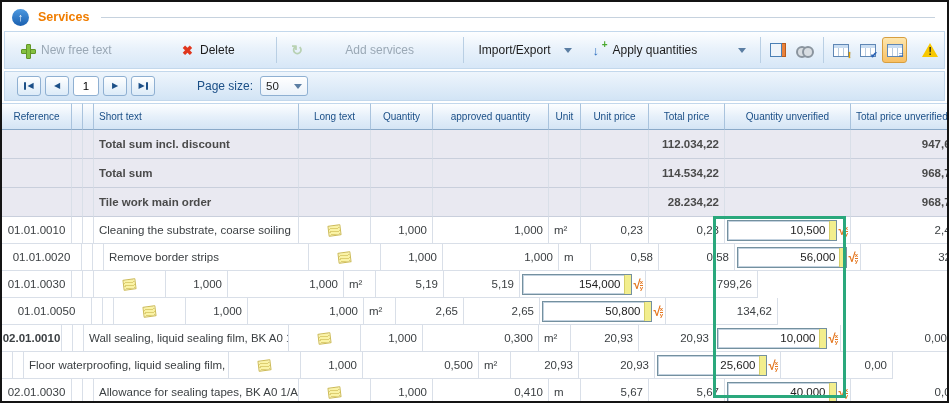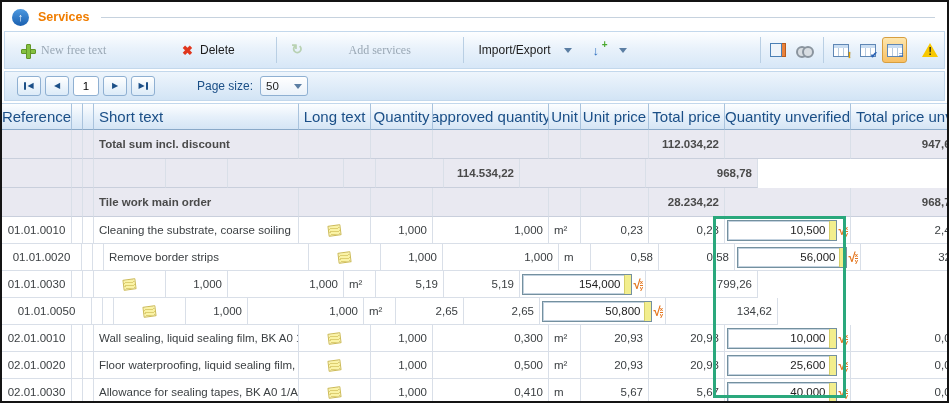--- a/index.html
+++ b/index.html
@@ -13,21 +13,21 @@
   .up-circle{width:17px;height:17px;border-radius:50%;
     background:linear-gradient(#4e9ae0,#1a5fb0);display:flex;align-items:center;justify-content:center;
     color:#fff;font-size:11px;font-weight:bold;line-height:1;flex:0 0 auto;cursor:pointer;}
   .page-title{color:#f07d00;font-weight:bold;font-size:12.5px;margin-left:9px;white-space:nowrap;}
   .title-rule{flex:1;height:1px;background:#c6d2de;margin:0 4px 0 12px;}
   
   .toolbar{height:38px;margin:1px 2px 0 2px;border:1px solid #c3d8ec;
     background:linear-gradient(#fdfeff,#e9f2fb 45%,#d7e7f7);display:flex;align-items:center;padding:0 6px;}
   .tb-btn{display:flex;align-items:center;gap:7px;height:28px;padding:0 10px;font-size:12px;color:#1c1c1c;
     border-radius:3px;cursor:pointer;white-space:nowrap;}
-  .tb-btn.disabled{color:#9aa8b5;cursor:default;font-family:Liberation Serif, serif;}
+  .tb-btn.disabled{color:#9aa8b5;cursor:default;}
   .tb-sep{width:1px;height:26px;background:#b9cfe4;margin:0 4px;flex:0 0 auto;}
   .plus-ic{position:relative;width:13px;height:13px;flex:0 0 auto;}
   .plus-ic::before{content:"";position:absolute;left:0;top:5px;width:13px;height:3px;background:#84c141;border:1px solid #629627;border-radius:1px;}
   .plus-ic::after{content:"";position:absolute;left:5px;top:0;width:3px;height:13px;background:#84c141;border:1px solid #629627;border-radius:1px;}
   .x-ic{color:#e0361d;font-size:13px;font-weight:bold;line-height:1;}
   .refresh-ic{color:#a9c79b;font-size:14px;font-weight:bold;line-height:1;opacity:.75;}
   .dd{width:0;height:0;border-left:4px solid transparent;border-right:4px solid transparent;border-top:5px solid #5b7ea3;margin-left:6px;}
   .apq-ic{position:relative;width:14px;height:15px;flex:0 0 auto;}
   .apq-ic .arr{position:absolute;left:1px;top:1px;color:#2d6fc0;font-weight:bold;font-size:13px;line-height:1;}
   .apq-ic .pl{position:absolute;right:-2px;top:-3px;color:#49a82e;font-weight:bold;font-size:10px;line-height:1;}
@@ -60,21 +60,21 @@
   .nav-btn .bar{width:2px;height:8px;background:#1b4f87;border-radius:1px;}
   .page-input{width:26px;height:20px;border:1px solid #8fb0d2;border-radius:3px;background:#fff;
     text-align:center;font-size:11.5px;font-family:"Liberation Sans",sans-serif;padding:0;}
   .ps-label{color:#1b4f87;margin-left:42px;margin-right:7px;}
   .ps-select{width:48px;height:20px;border:1px solid #8fb0d2;border-radius:3px;background:linear-gradient(#ffffff,#eaf2fa);
     display:flex;align-items:center;justify-content:space-between;padding:0 5px;cursor:pointer;font-size:11.5px;color:#222;}
   
   .grid{margin:2px 0 0 0;position:relative;}
   .g-row{display:flex;width:949px;}
   .g-head .g-cell{height:27px;background:linear-gradient(#fdfeff,#e6f0fa 50%,#d5e5f5);
-    color:#1b4f87;font-size:15px;border-right:1px solid #a9c3dd;border-top:1px solid #c3d8ec;border-bottom:1px solid #8aa9c8;
+    color:#1b4f87;font-size:10px;border-right:1px solid #a9c3dd;border-top:1px solid #c3d8ec;border-bottom:1px solid #8aa9c8;
     display:flex;align-items:center;padding:0 5px;white-space:nowrap;overflow:hidden;cursor:pointer;}
   .g-cell{flex:0 0 auto;}
   .body-row .g-cell{height:27px;background:#fff;border-right:1px solid #d9dfe8;border-bottom:1px solid #d9dfe8;
     font-size:11.5px;color:#3c4043;display:flex;align-items:center;padding:0 5px;white-space:nowrap;overflow:hidden;}
   .body-row.summary .g-cell{height:29px;background:#e9e9f1;border-bottom:1px solid #c9cfdc;color:#4a4a4a;font-weight:bold;}
   .al-left{justify-content:flex-start;} .al-center{justify-content:center;} .al-right{justify-content:flex-end;}
   .qty-red{color:#d9342b;}
   .muted{color:#82878f;}
   .note-ic{width:13px;height:11px;display:inline-block;border:1px solid #cdbb55;border-radius:1px;
     background:repeating-linear-gradient(180deg,#faf3a6 0 2px,#ddce70 2px 3px);transform:rotate(-7deg);cursor:pointer;}
@@ -118,20 +118,21 @@
     <div class="tb-sep"></div>
     <div class="tb-btn">
       <span>Import/Export</span>
       <span class="dd"></span>
     </div>
     <div class="tb-btn" style="width:182px;">
       <span class="apq-ic">
           <span class="arr">↓</span>
           <span class="pl">+</span>
         </span>
+      <span style="flex:1;">Apply quantities</span>
       <span class="dd"></span>
     </div>
     <div class="tb-sep"></div>
     <div class="tb-icon-btn">
         <span class="copy-ic"></span>
       </div>
     <div class="tb-icon-btn">
         <span class="bino-ic"></span>
       </div>
     <div class="tb-sep"></div>
@@ -205,20 +206,21 @@
           <div class="g-cell al-left" style="width: 32px;"></div>
           <div class="g-cell al-right" style="width: 68px;"></div>
           <div class="g-cell al-right" style="width: 76px;">112.034,22</div>
           <div class="g-cell al-right" style="width: 126px;"></div>
           <div class="g-cell al-right" style="width: 112px;">947,63</div>
         </div>
         <div class="g-row body-row summary">
           <div class="g-cell al-center" style="width: 70px;"></div>
           <div class="g-cell al-center" style="width: 6px;"></div>
           <div class="g-cell al-center" style="width: 6px;"></div>
+          <div class="g-cell al-left" style="width: 205px;">Total sum</div>
           <div class="g-cell al-center" style="width: 72px;"></div>
           <div class="g-cell al-right" style="width: 62px;"></div>
           <div class="g-cell al-right" style="width: 116px;"></div>
           <div class="g-cell al-left" style="width: 32px;"></div>
           <div class="g-cell al-right" style="width: 68px;"></div>
           <div class="g-cell al-right" style="width: 76px;">114.534,22</div>
           <div class="g-cell al-right" style="width: 126px;"></div>
           <div class="g-cell al-right" style="width: 112px;">968,78</div>
         </div>
         <div class="g-row body-row summary">
@@ -347,21 +349,21 @@
                 <span class="frac">
                   <i>x</i>
                   <i class="fy">y</i>
                 </span>
               </span>
             </span>
           </div>
           <div class="g-cell al-right" style="width: 112px;">134,62</div>
         </div>
         <div class="g-row body-row">
-          <div class="g-cell al-center" style="width: 70px;">02.01.0010</div>
+          <div class="g-cell al-center" style="width: 60px; font-weight: bold;">02.01.0010</div>
           <div class="g-cell al-center" style="width: 6px;"></div>
           <div class="g-cell al-center" style="width: 6px;"></div>
           <div class="g-cell al-left" style="width: 205px;">Wall sealing, liquid sealing film, BK A0 1/</div>
           <div class="g-cell al-center" style="width: 72px;">
             <span class="note-ic"></span>
           </div>
           <div class="g-cell al-right" style="width: 62px;">1,000</div>
           <div class="g-cell al-right muted" style="width: 116px;">0,300</div>
           <div class="g-cell al-left muted" style="width: 32px;">m²</div>
           <div class="g-cell al-right" style="width: 68px;">20,93</div>
@@ -377,21 +379,20 @@
                 <span class="frac">
                   <i>x</i>
                   <i class="fy">y</i>
                 </span>
               </span>
             </span>
           </div>
           <div class="g-cell al-right" style="width: 112px;">0,00</div>
         </div>
         <div class="g-row body-row">
-          <div class="g-cell al-center" style="width: 70px;">02.01.0020</div>
           <div class="g-cell al-center" style="width: 6px;"></div>
           <div class="g-cell al-center" style="width: 6px;"></div>
           <div class="g-cell al-left" style="width: 205px;">Floor waterproofing, liquid sealing film, B</div>
           <div class="g-cell al-center" style="width: 72px;">
             <span class="note-ic"></span>
           </div>
           <div class="g-cell al-right" style="width: 62px;">1,000</div>
           <div class="g-cell al-right muted" style="width: 116px;">0,500</div>
           <div class="g-cell al-left muted" style="width: 32px;">m²</div>
           <div class="g-cell al-right" style="width: 68px;">20,93</div>

